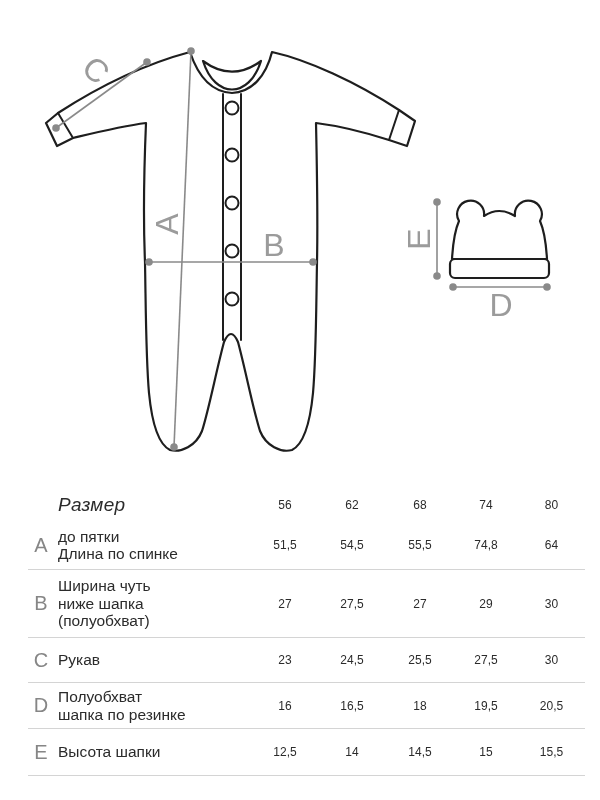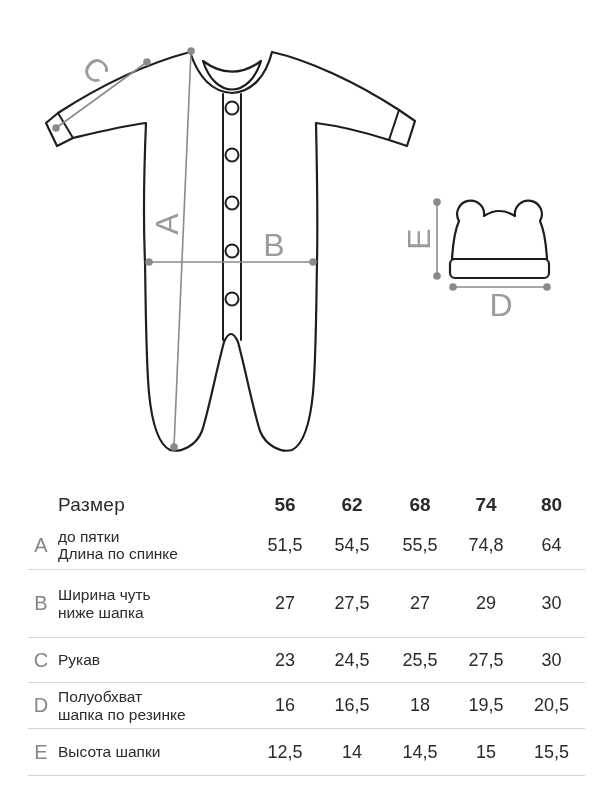--- a/index.html
+++ b/index.html
@@ -32,23 +32,23 @@
   .trow.data{border-bottom:1px solid var(--divider);}
   .row-header{height:33px;}
   .row-a{height:49px;}
   .row-b{height:68px;}
   .row-c{height:45px;}
   .row-d{height:46px;}
   .row-e{height:47px;}
   .cell-letter{text-align:center;color:var(--letter);font-size:20px;}
   .cell-label{padding-left:4px;font-size:15.5px;line-height:1.12;color:var(--text);}
   .cell-label span{display:block;}
-  .cell-val{text-align:center;font-size:18px;color:var(--text);}
-  .header-label{padding-left:4px;font-size:19px;font-weight:500;letter-spacing:.3px;}
-  .header-size{text-align:center;font-size:19px;font-weight:700;}
+  .cell-val{text-align:center;font-size:12px;color:var(--text);}
+  .header-label{padding-left:4px;font-size:19px;font-weight:500;letter-spacing:.3px;font-style:italic;}
+  .header-size{text-align:center;font-size:12px;font-weight:400;}
 </style>
 </head>
 <body>
 
 <svg class="diagram" width="600" height="480" viewBox="0 0 600 480">
 
   <g>
     <path class="outline" d="
       M 190,52
       C 160,60 112,78 58,113
@@ -154,20 +154,21 @@
     <div class="cell-val">55,5</div>
     <div class="cell-val">74,8</div>
     <div class="cell-val">64</div>
   </div>
 
   <div class="trow data row-b">
     <div class="cell-letter">B</div>
     <div class="cell-label">
       <span>Ширина чуть</span>
       <span>ниже шапка</span>
+      <span>(полуобхват)</span>
     </div>
     <div class="cell-val">27</div>
     <div class="cell-val">27,5</div>
     <div class="cell-val">27</div>
     <div class="cell-val">29</div>
     <div class="cell-val">30</div>
   </div>
 
   <div class="trow data row-c">
     <div class="cell-letter">C</div>

